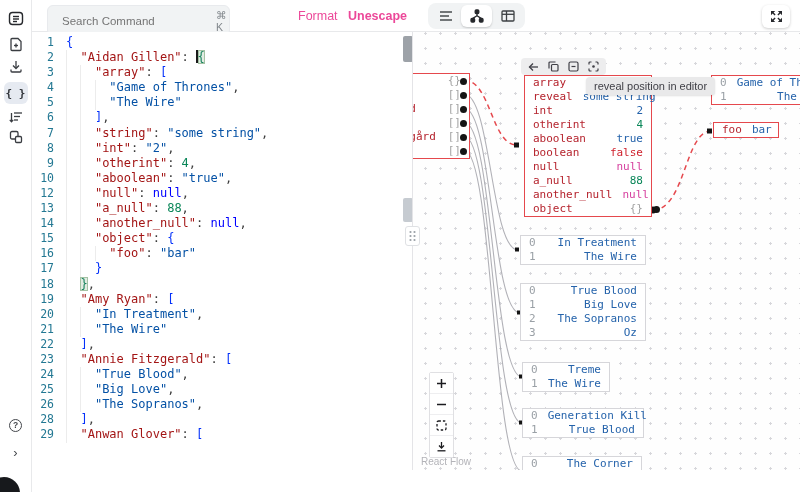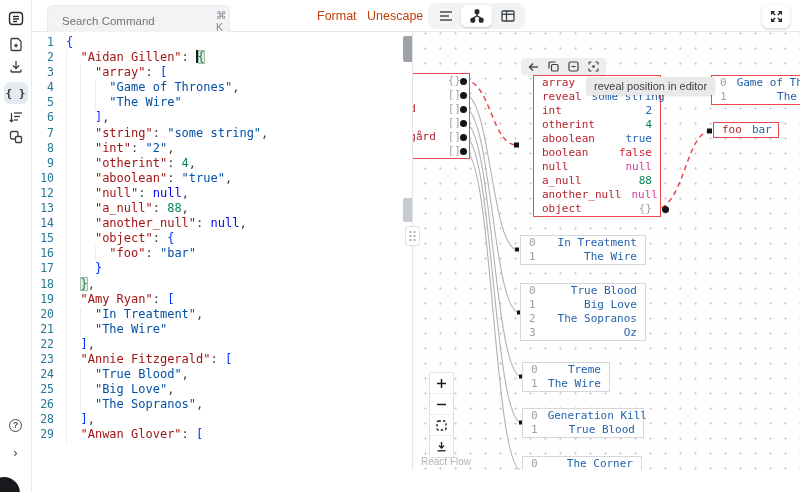--- a/index.html
+++ b/index.html
@@ -15,23 +15,23 @@
   .side-ic.sel { background:#e6eaf1; }
   .braces-glyph { font-family:"DejaVu Sans Mono",monospace; font-size:11px; font-weight:bold; color:#2f3338; letter-spacing:0; }
   .help-circ { width:13px; height:13px; border:1.3px solid #44474c; border-radius:50%; font-size:8.5px; line-height:11px; text-align:center; color:#44474c; font-weight:bold; }
   .chev { font-size:13px; color:#44474c; }
   #corner-fab { position:absolute; left:-12px; top:477px; width:32px; height:32px; border-radius:50%; background:#17191c; z-index:60; }
   
   #header { position:absolute; left:32px; top:0; width:768px; height:32px; background:#fff; border-bottom:1px solid #e8e9eb; }
   #searchbox { position:absolute; left:15px; top:5px; width:183px; height:31px; background:#f1f3f4; border:1px solid #e8eaed; border-radius:6px; display:flex; align-items:center; padding:0 8px; cursor:text; }
   #searchbox .ph { font-size:11.5px; color:#80868b; margin-left:6px; flex:1; border:none; background:transparent; outline:none; font-family:"Liberation Sans",sans-serif; }
   #searchbox .kbd { font-size:10.5px; color:#80868b; letter-spacing:1px; }
-  .hdr-btn { position:absolute; top:0; height:32px; line-height:32px; font-size:12.5px; color:#c2410c; cursor:pointer;margin-left:19px; }
+  .hdr-btn { position:absolute; top:0; height:32px; line-height:32px; font-size:12.5px; color:#ec4899; cursor:pointer; }
   #btn-format { left:266px; }
-  #btn-unescape { left:316px; }
+  #btn-unescape { left:316px;font-weight:bold; }
   #view-switcher { position:absolute; left:396px; top:3px; width:97px; height:26px; background:#f1f3f4; border-radius:8px; display:flex; align-items:center; padding:2px; }
   .vs-cell { width:31px; height:22px; display:flex; align-items:center; justify-content:center; border-radius:6px; color:#3c4043; cursor:pointer; }
   .vs-cell.sel { background:#fff; box-shadow:0 1px 2px rgba(0,0,0,.18); }
   #fullscreen-btn { position:absolute; left:730px; top:5px; width:28px; height:23px; background:#fff; border-radius:6px; box-shadow:0 1px 3px rgba(0,0,0,.2); display:flex; align-items:center; justify-content:center; cursor:pointer; }
   
   #editor { position:absolute; left:32px; top:32px; width:380px; height:438px; background:#fff; overflow:hidden; font-family:"DejaVu Sans Mono",monospace; font-size:12px; padding-top:3px; }
   .line { display:flex; height:15.1px; line-height:15.1px; white-space:pre; }
   .ln { width:34px; text-align:right; color:#237893; padding-right:12px; flex:none; font-size:11.5px; user-select:none; }
   .lc { position:relative; white-space:pre; }
   .guide { position:absolute; top:0; bottom:0; width:1px; background:#ececec; }
@@ -235,21 +235,21 @@
     </svg>
 
     <div class="gnode sel" id="gnode-root" style="left:-112px; top:41px;  width:169px;">
         <div class="grow"><span class="gv v-brc">{}</span><span class="hdot in"></span></div>
         <div class="grow"><span class="gv v-brc">[]</span><span class="hdot in"></span></div>
         <div class="grow"><span class="gk">Annie Fitzgerald</span><span class="gv v-brc">[]</span><span class="hdot in"></span></div>
         <div class="grow"><span class="gv v-brc">[]</span><span class="hdot in"></span></div>
         <div class="grow"><span class="gk">Alexander Skarsgård</span><span class="gv v-brc">[]</span><span class="hdot in"></span></div>
         <div class="grow"><span class="gv v-brc">[]</span><span class="hdot in"></span></div>
       </div>
-    <div class="gnode sel" id="gnode-aidan" style="left:120px;  top:43px;  width:128px;">
+    <div class="gnode sel" id="gnode-aidan" style="left:111px;  top:43px;  width:128px;">
         <div class="grow"><span class="gk">array</span><span class="gv v-brc">[]</span></div>
         <div class="grow"><span class="gk">reveal</span><span class="gv v-str">some string</span></div>
         <div class="grow"><span class="gk">int</span><span class="gv v-str">2</span></div>
         <div class="grow"><span class="gk">otherint</span><span class="gv v-num">4</span></div>
         <div class="grow"><span class="gk">aboolean</span><span class="gv v-str">true</span></div>
         <div class="grow"><span class="gk">boolean</span><span class="gv v-bool">false</span></div>
         <div class="grow"><span class="gk">null</span><span class="gv v-nul">null</span></div>
         <div class="grow"><span class="gk">a_null</span><span class="gv v-num">88</span></div>
         <div class="grow"><span class="gk">another_null</span><span class="gv v-nul">null</span></div>
         <div class="grow"><span class="gk">object</span><span class="gv v-brc">{}</span><span class="hdot out"></span></div>

